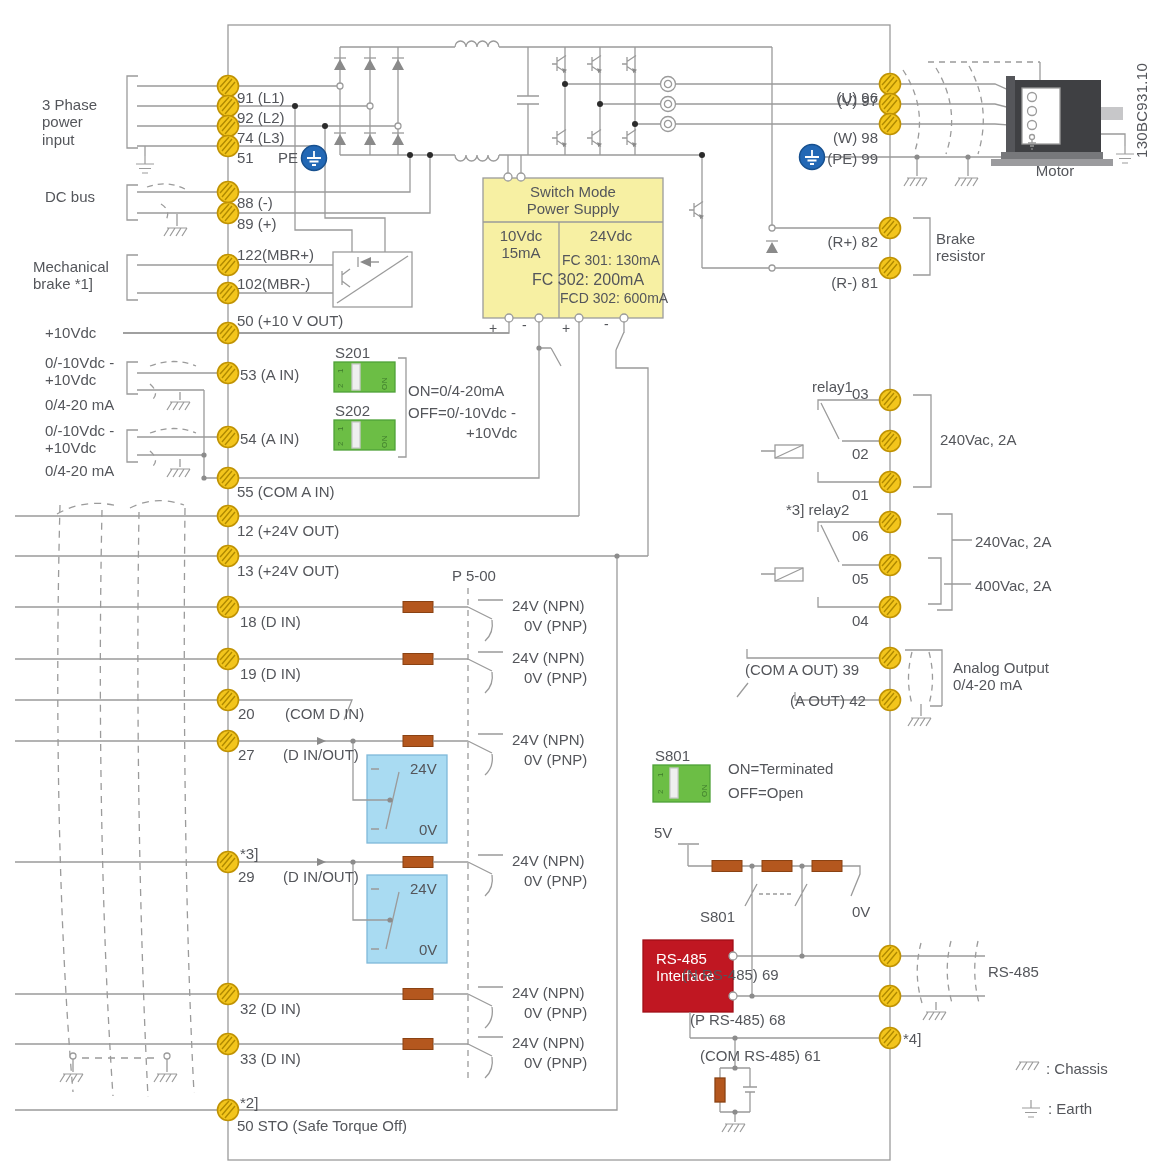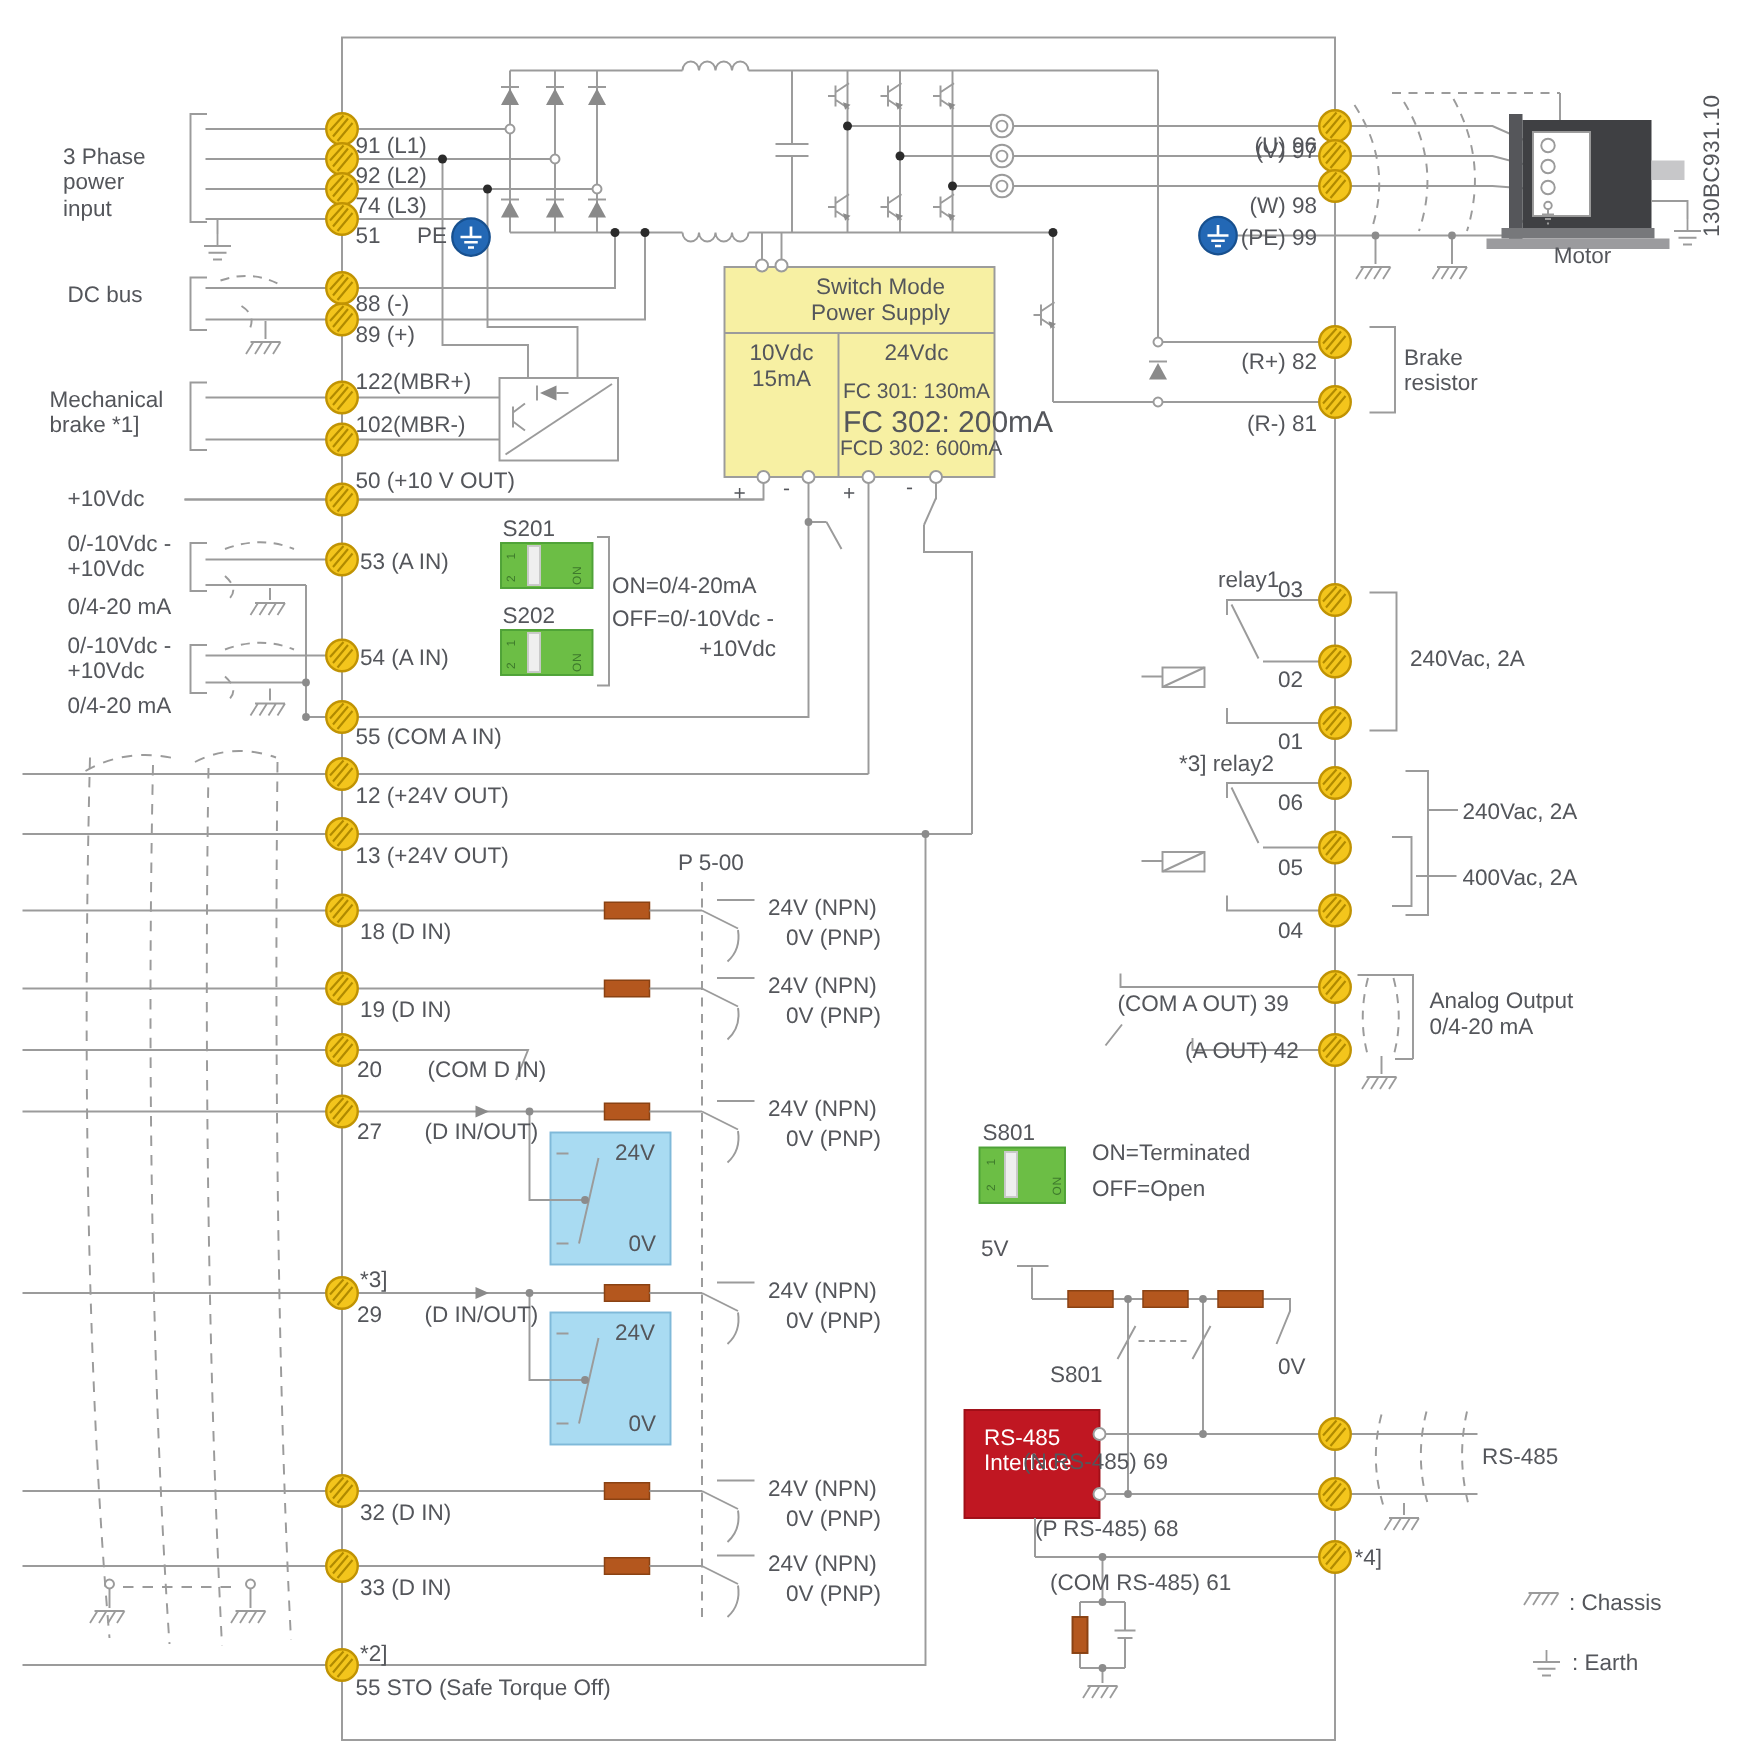--- a/index.html
+++ b/index.html
@@ -385,29 +385,29 @@
 <div class="lbl" style="left:238px;top:705px">20</div>
 <div class="lbl" style="left:285px;top:705px">(COM D IN)</div>
 <div class="lbl" style="left:238px;top:746px">27</div>
 <div class="lbl" style="left:283px;top:746px">(D IN/OUT)</div>
 <div class="lbl" style="left:240px;top:845px">*3]</div>
 <div class="lbl" style="left:238px;top:868px">29</div>
 <div class="lbl" style="left:283px;top:868px">(D IN/OUT)</div>
 <div class="lbl" style="left:240px;top:1000px">32 (D IN)</div>
 <div class="lbl" style="left:240px;top:1050px">33 (D IN)</div>
 <div class="lbl" style="left:240px;top:1094px">*2]</div>
-<div class="lbl" style="left:237px;top:1117px">55 STO (Safe Torque Off)</div>
-
-<div class="lbl c" style="left:497px;top:183px;width:180px">Switch Mode
+<div class="lbl" style="left:237px;top:1117px">50 STO (Safe Torque Off)</div>
+
+<div class="lbl c" style="left:483px;top:183px;width:180px">Switch Mode
 Power Supply</div>
 <div class="lbl c" style="left:483px;top:227px;width:76px">10Vdc
 15mA</div>
 <div class="lbl c" style="left:559px;top:227px;width:104px">24Vdc</div>
 <div class="lbl sm" style="left:562px;top:252px;font-size:14px">FC 301: 130mA</div>
-<div class="lbl sm" style="left:562px;top:271px;font-size:20px">FC 302: 200mA</div>
+<div class="lbl sm" style="left:532px;top:271px;font-size:16px">FC 302: 200mA</div>
 <div class="lbl sm" style="left:560px;top:290px;font-size:14px">FCD 302: 600mA</div>
 <div class="lbl pin" style="left:489px;top:320px">+</div>
 <div class="lbl pin" style="left:522px;top:317px">-</div>
 <div class="lbl pin" style="left:562px;top:320px">+</div>
 <div class="lbl pin" style="left:604px;top:316px">-</div>
 
 <div class="lbl" style="left:335px;top:344px">S201</div>
 <div class="lbl" style="left:335px;top:402px">S202</div>
 <div class="lbl" style="left:408px;top:382px">ON=0/4-20mA</div>
 <div class="lbl" style="left:408px;top:404px">OFF=0/-10Vdc -</div>

